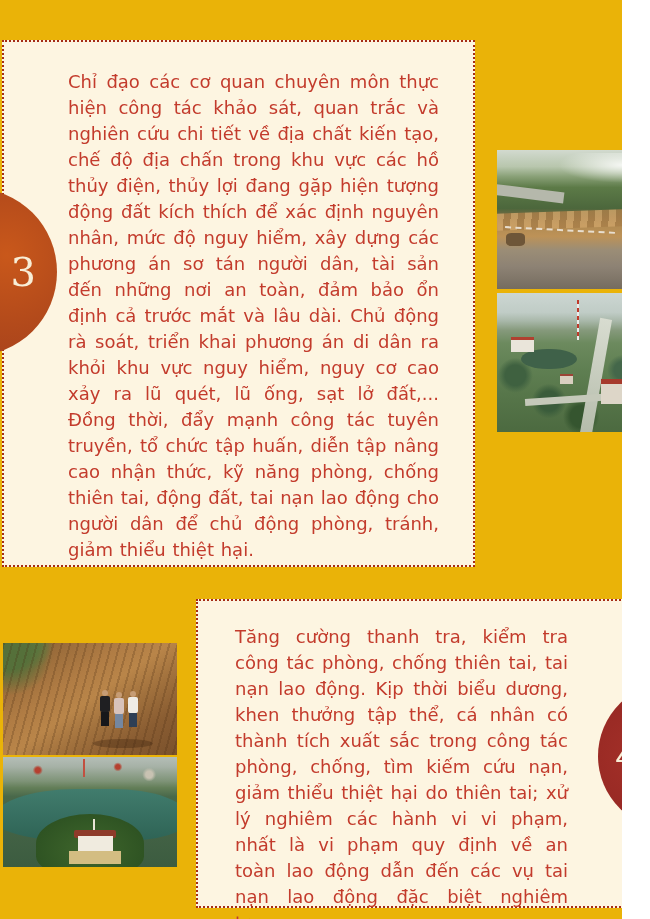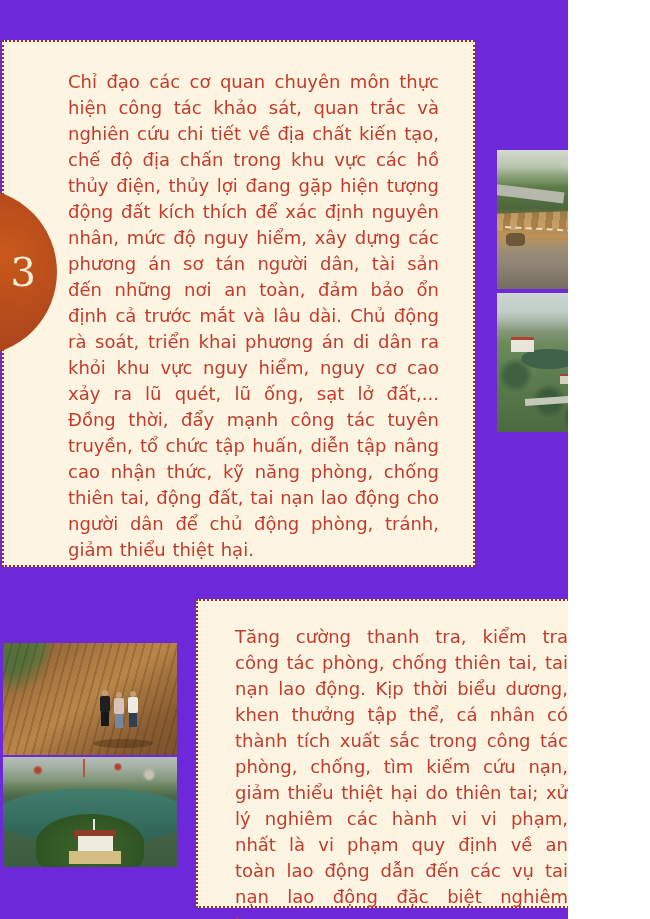--- a/index.html
+++ b/index.html
@@ -1,19 +1,19 @@
 <!DOCTYPE html>
 <html style="--panel-bg: #fdf5e1; --panel-border: #a52c15; --text-red: #c33b2c; --badge3-light: #c9581b; --badge3-dark: #9c3a1e; --badge4-light: #a53129; --badge4-dark: #84201c; --badge-number-color: #f8eed6;"><head>
 <meta charset="utf-8">
 <style>
   html,body{margin:0;padding:0;background:#ffffff;}
   .page{
     position:relative;
-    width:568px;height:919px;
-    background:#6d28d9;
+    width:622px;height:919px;
+    background:#eab308;
     overflow:hidden;
     font-family:"DejaVu Sans","Liberation Sans",sans-serif;
   }
   
   .panel{
     position:absolute;
     background:var(--panel-bg,#fdf5e1);
     border:2px dotted var(--panel-border,#a52c15);
     box-sizing:border-box;
     z-index:1;

